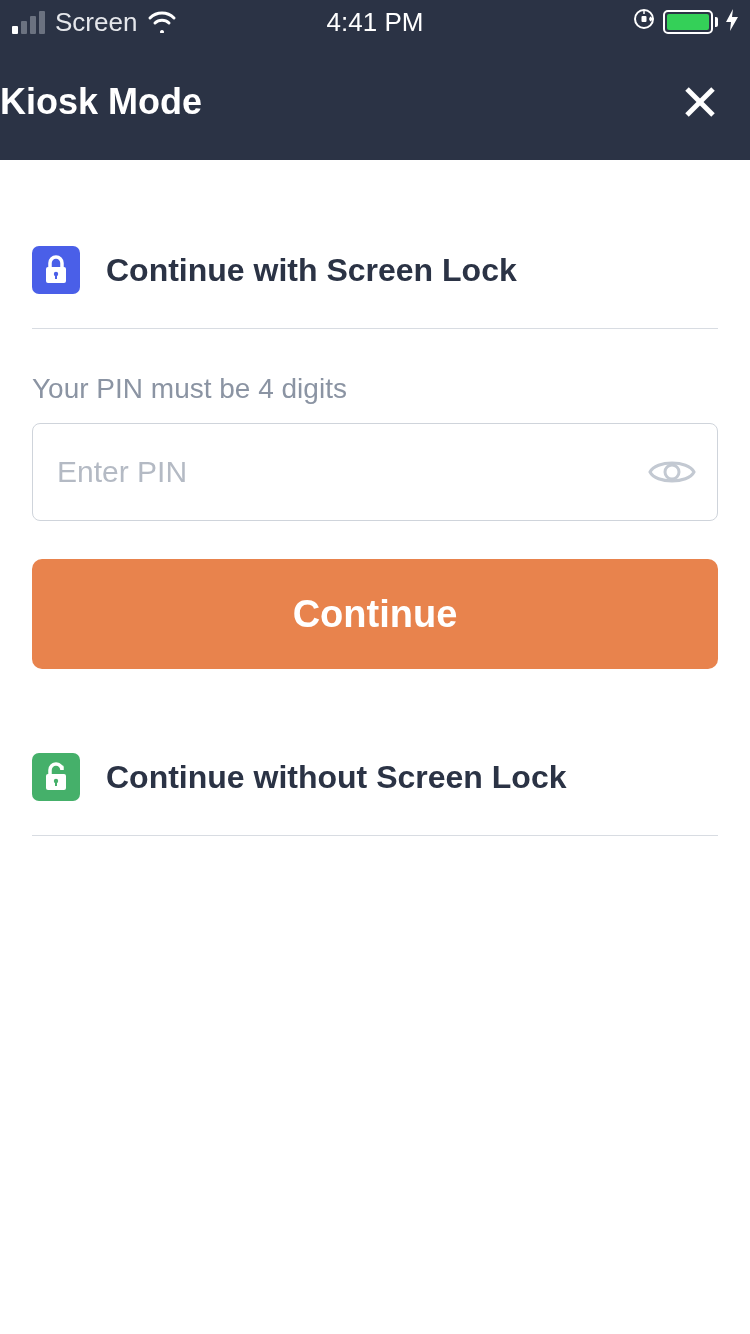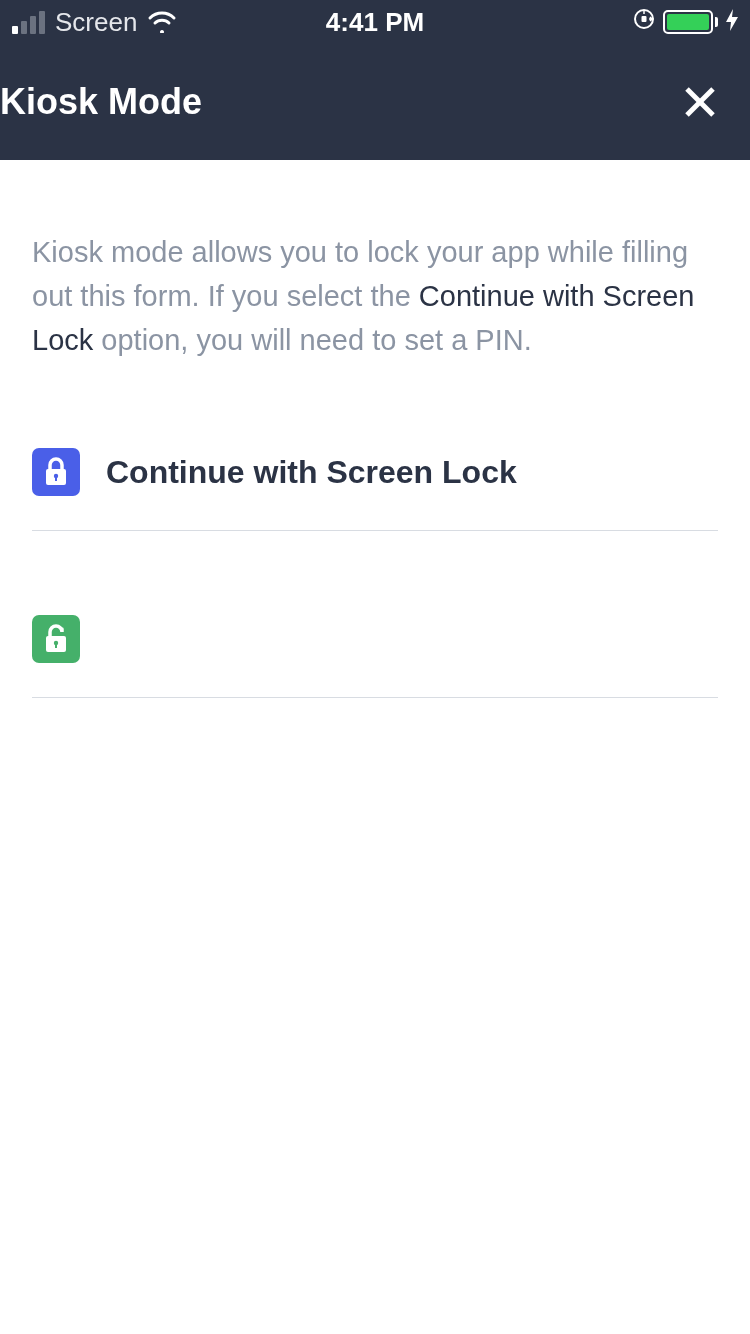--- a/index.html
+++ b/index.html
@@ -9,21 +9,21 @@
   .status-bar { height: 44px; background: #2b3345; display: flex; align-items: center; justify-content: space-between; padding: 0 12px; color: #fff; font-size: 24px; }
   .status-left { display: flex; align-items: center; gap: 10px; }
   .signal-bars { display: flex; align-items: flex-end; gap: 3px; }
   .signal-bars span { width: 6px; background: #6b7280; border-radius: 1px; }
   .signal-bars span:nth-child(1){ height: 8px; background:#fff;}
   .signal-bars span:nth-child(2){ height: 13px;}
   .signal-bars span:nth-child(3){ height: 18px;}
   .signal-bars span:nth-child(4){ height: 23px;}
   .carrier { font-size: 26px; color: #e5e7eb; font-weight: 400; }
   .wifi-icon svg { display:block; }
-  .status-center { position:absolute; left:50%; transform:translateX(-50%); font-size: 26px; font-weight:700; color:#fff;}
+  .status-center { position:absolute; left:50%; transform:translateX(-50%); font-size: 26px; font-weight:400; color:#fff;}
   .status-right { display:flex; align-items:center; gap:8px;}
   .battery { display:flex; align-items:center; gap:2px;}
   .battery-body { width:50px; height:24px; border:2px solid #fff; border-radius:5px; padding:2px; display:flex; align-items:center;}
   .battery-fill { background:#34d058; height:100%; width:100%; border-radius:2px;}
   .battery-tip { width:3px; height:10px; background:#fff; border-radius:0 2px 2px 0;}
   .bolt { font-size:18px; color:#fff;}
   
   
   .header { height: 116px; background: #2b3345; position: relative; display:flex; align-items:center; justify-content:flex-start;}
   .header-title { color:#fff; font-size: 36px; font-weight:700;}
@@ -100,44 +100,55 @@
   <div class="header-title">Kiosk Mode</div>
   <div class="close-btn">
     <svg width="34" height="34" viewBox="0 0 34 34">
       <line x1="4" y1="4" x2="30" y2="30"></line>
       <line x1="30" y1="4" x2="4" y2="30"></line>
     </svg>
   </div>
 </div>
 
 <div class="content">
-  <p class="intro">
-    <span>Kiosk mode allows you to lock your app while filling out this form. If you select the </span><span class="bold">Continue with Screen Lock</span><span> option, you will need to set a PIN.</span>
-  </p>
 
   <div class="section">
     <div class="section-header">
       <div class="icon-box blue">
         <svg width="24" height="30" viewBox="0 0 24 30">
           <rect x="2" y="12" width="20" height="16" rx="2" fill="#fff"></rect>
           <path d="M6 12 V8 a6 6 0 0 1 12 0 V12" stroke="#fff" stroke-width="3.5" fill="none"></path>
           <circle cx="12" cy="19" r="2.2" fill="#4a5fe8"></circle>
           <rect x="11" y="19" width="2" height="5" fill="#4a5fe8"></rect>
         </svg>
       </div>
       <div class="section-title">Continue with Screen Lock</div>
     </div>
 
+    <div class="pin-area">
+      <div class="pin-label">Your PIN must be 4 digits</div>
+      <div class="pin-input-wrap">
+        <input class="pin-input" type="password" placeholder="Enter PIN" style="">
+        <div class="eye-btn">
+          <svg width="48" height="32" viewBox="0 0 48 32">
+            <path d="M2 16 C8 4 40 4 46 16 C40 28 8 28 2 16 Z" stroke="#c3c9d2" stroke-width="3" fill="none"></path>
+            <circle cx="24" cy="16" r="7" stroke="#c3c9d2" stroke-width="3" fill="none"></circle>
+          </svg>
+        </div>
+      </div>
+      <button class="continue-btn">Continue</button>
+    </div>
   </div>
 
   <div class="section section2">
     <div class="section-header">
       <div class="icon-box green">
         <svg width="24" height="30" viewBox="0 0 24 30">
           <rect x="2" y="12" width="20" height="16" rx="2" fill="#fff"></rect>
           <path d="M6 12 V8 a6 6 0 0 1 12 0 V5" stroke="#fff" stroke-width="3.5" fill="none" stroke-linecap="round"></path>
           <circle cx="12" cy="19" r="2.2" fill="#45b06a"></circle>
           <rect x="11" y="19" width="2" height="5" fill="#45b06a"></rect>
         </svg>
       </div>
+      <div class="section-title">Continue without Screen Lock</div>
     </div>
   </div>
 </div>
 
 </body></html>

